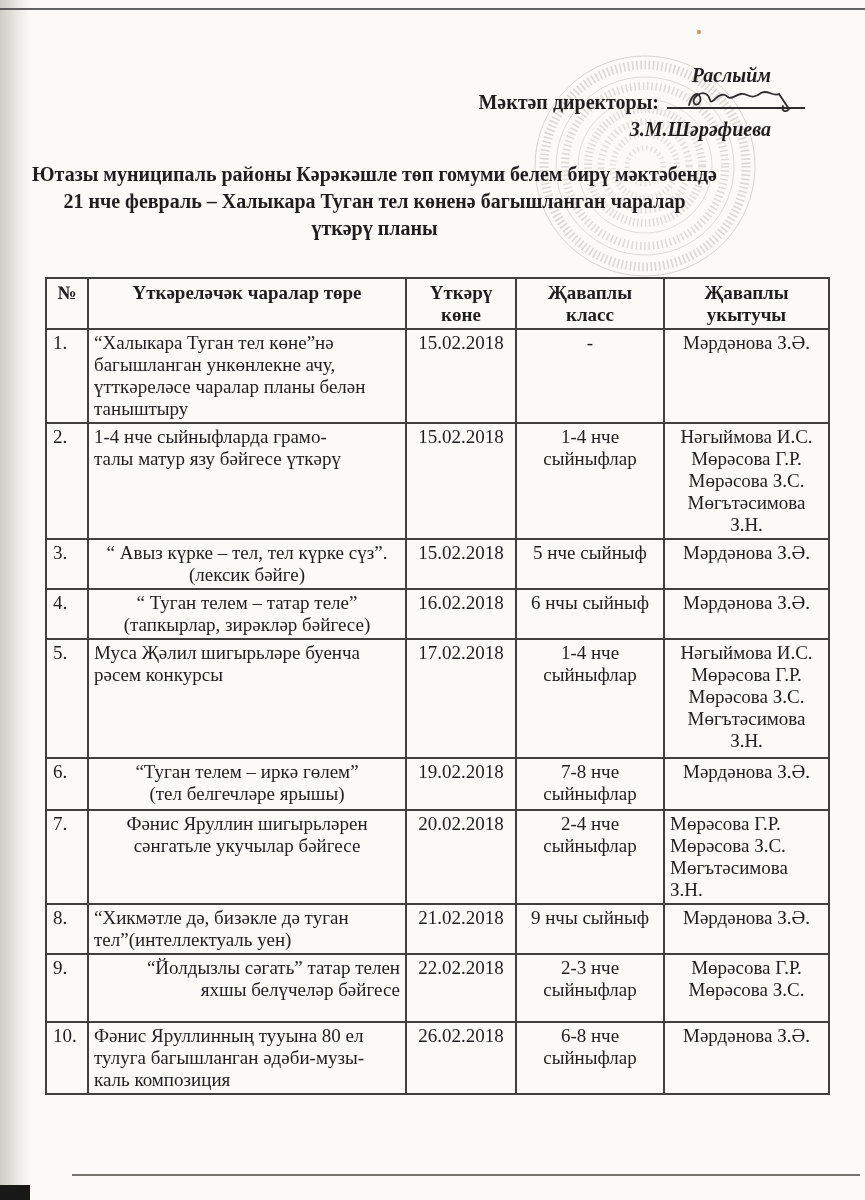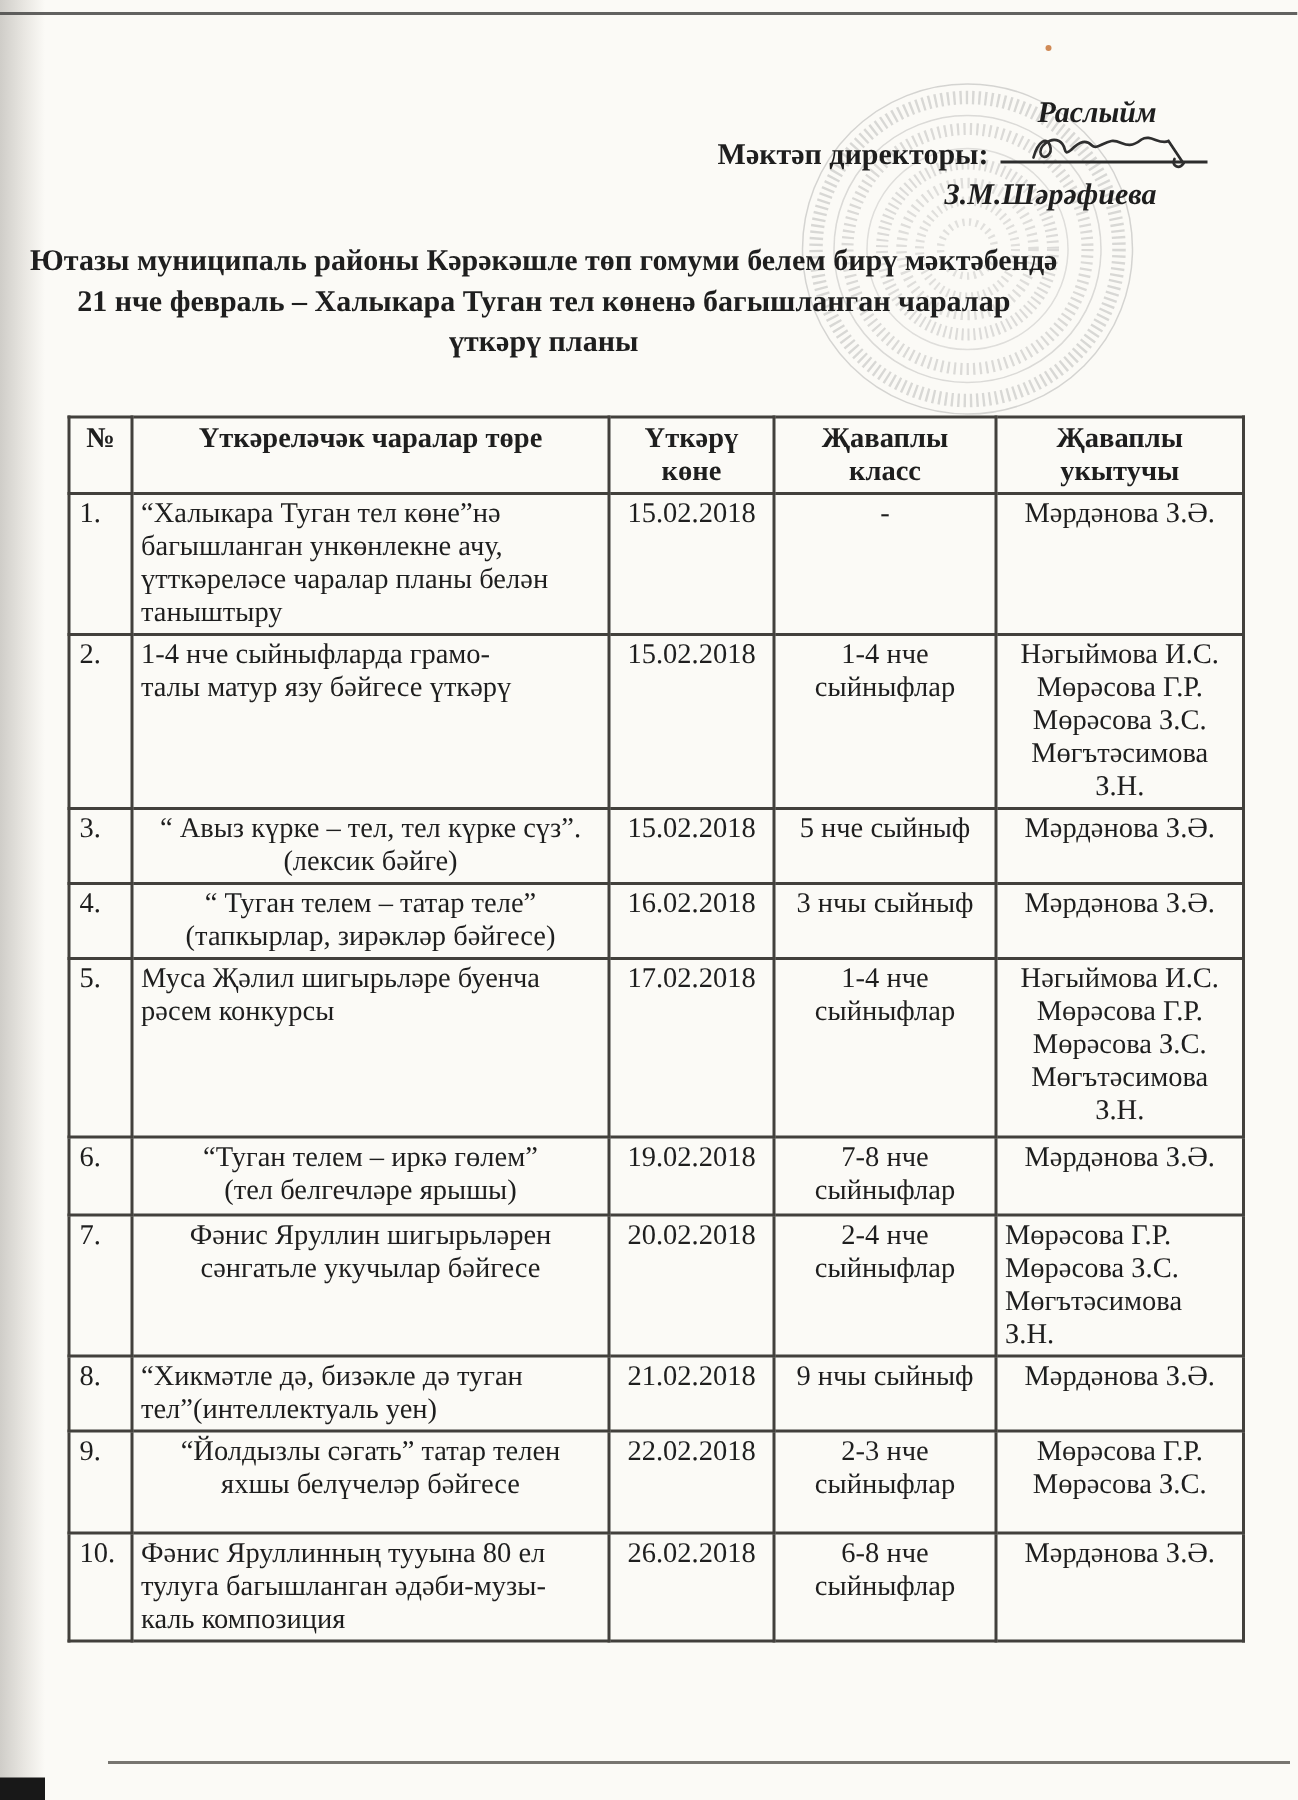--- a/index.html
+++ b/index.html
@@ -20,21 +20,21 @@
   .stamp{position:absolute;left:529px;top:50px;opacity:.85;}
 
   .approval{position:absolute;top:62px;right:60px;text-align:right;
     font-weight:bold;font-size:20px;line-height:27px;z-index:2;}
   .approval .pad{padding-right:34px;font-style:italic;}
   .sig-wrap{display:inline-block;position:relative;width:138px;height:18px;
     border-bottom:2px solid #2c2c2c;margin-left:8px;vertical-align:baseline;}
   .sig-wrap svg{position:absolute;left:18px;bottom:-8px;}
 
   .title{position:absolute;top:161px;left:0;width:725px;text-align:center;
-    font-weight:bold;font-size:20px;line-height:27px;z-index:2;}
+    font-weight:bold;font-size:20px;line-height:27px;z-index:2;padding-left:12px;}
 
   table.doc-table{position:absolute;top:277px;left:45px;width:783px;
     border-collapse:collapse;table-layout:fixed;font-size:19px;z-index:2;background:transparent;}
   .doc-table th,.doc-table td{
     border:2px solid #42403c;vertical-align:top;padding:2px 5px;
     white-space:pre-line;line-height:22px;overflow:hidden;}
   .doc-table th{font-weight:bold;text-align:center;height:44px;padding-top:3px;}
   td.numcell{text-align:left;padding-left:6px;}
   td.datecell,td.classcell,td.teachercell{text-align:center;}
 </style>
@@ -127,21 +127,21 @@
 (лексик бәйге)</td>
         <td class="datecell">15.02.2018</td>
         <td class="classcell">5 нче сыйныф</td>
         <td class="teachercell" style="text-align: center;">Мәрдәнова З.Ә.</td>
       </tr>
       <tr style="height: 48px;">
         <td class="numcell">4.</td>
         <td class="eventcell" style="text-align: center;">“ Туган телем – татар теле”
 (тапкырлар, зирәкләр бәйгесе)</td>
         <td class="datecell">16.02.2018</td>
-        <td class="classcell">3 нчы сыйныф</td>
+        <td class="classcell">6 нчы сыйныф</td>
         <td class="teachercell" style="text-align: center;">Мәрдәнова З.Ә.</td>
       </tr>
       <tr style="height: 119px;">
         <td class="numcell">5.</td>
         <td class="eventcell" style="text-align: left; border-radius: 23px;">Муса Җәлил шигырьләре буенча
 рәсем конкурсы</td>
         <td class="datecell">17.02.2018</td>
         <td class="classcell">1-4 нче
 сыйныфлар</td>
         <td class="teachercell" style="text-align: center;">Нәгыймова И.С.
@@ -174,21 +174,21 @@
       <tr style="height: 48px;">
         <td class="numcell">8.</td>
         <td class="eventcell" style="text-align: left;">“Хикмәтле дә, бизәкле дә туган
 тел”(интеллектуаль уен)</td>
         <td class="datecell">21.02.2018</td>
         <td class="classcell">9 нчы сыйныф</td>
         <td class="teachercell" style="text-align: center;">Мәрдәнова З.Ә.</td>
       </tr>
       <tr style="height: 68px;">
         <td class="numcell">9.</td>
-        <td class="eventcell" style="text-align: center; margin-left: 11px;">“Йолдызлы сәгать” татар телен
+        <td class="eventcell" style="text-align: right; margin-left: 11px;">“Йолдызлы сәгать” татар телен
 яхшы белүчеләр бәйгесе</td>
         <td class="datecell">22.02.2018</td>
         <td class="classcell">2-3 нче
 сыйныфлар</td>
         <td class="teachercell" style="text-align: center;">Мөрәсова Г.Р.
 Мөрәсова З.С.</td>
       </tr>
       <tr style="height: 72px;">
         <td class="numcell">10.</td>
         <td class="eventcell" style="text-align: left;">Фәнис Яруллинның тууына 80 ел

